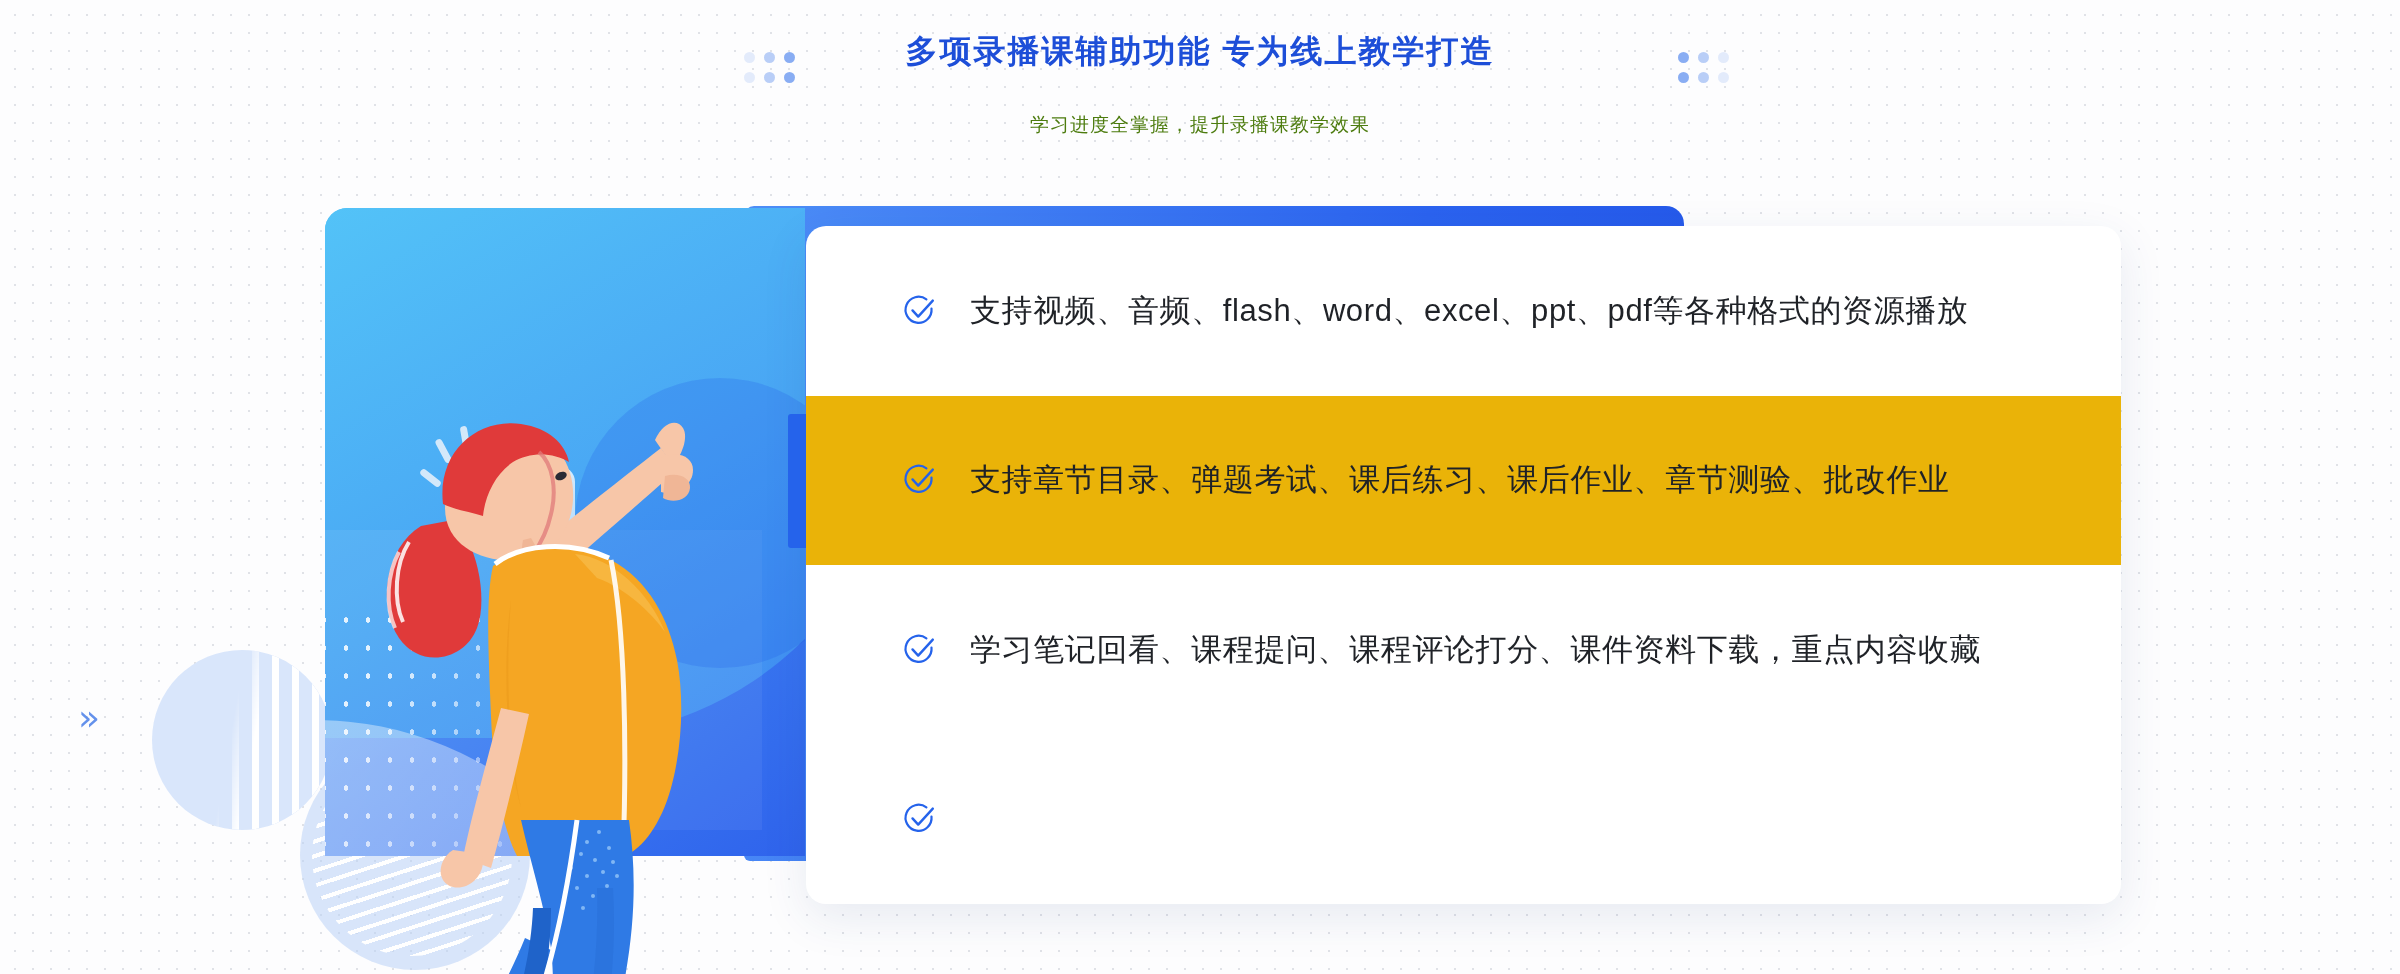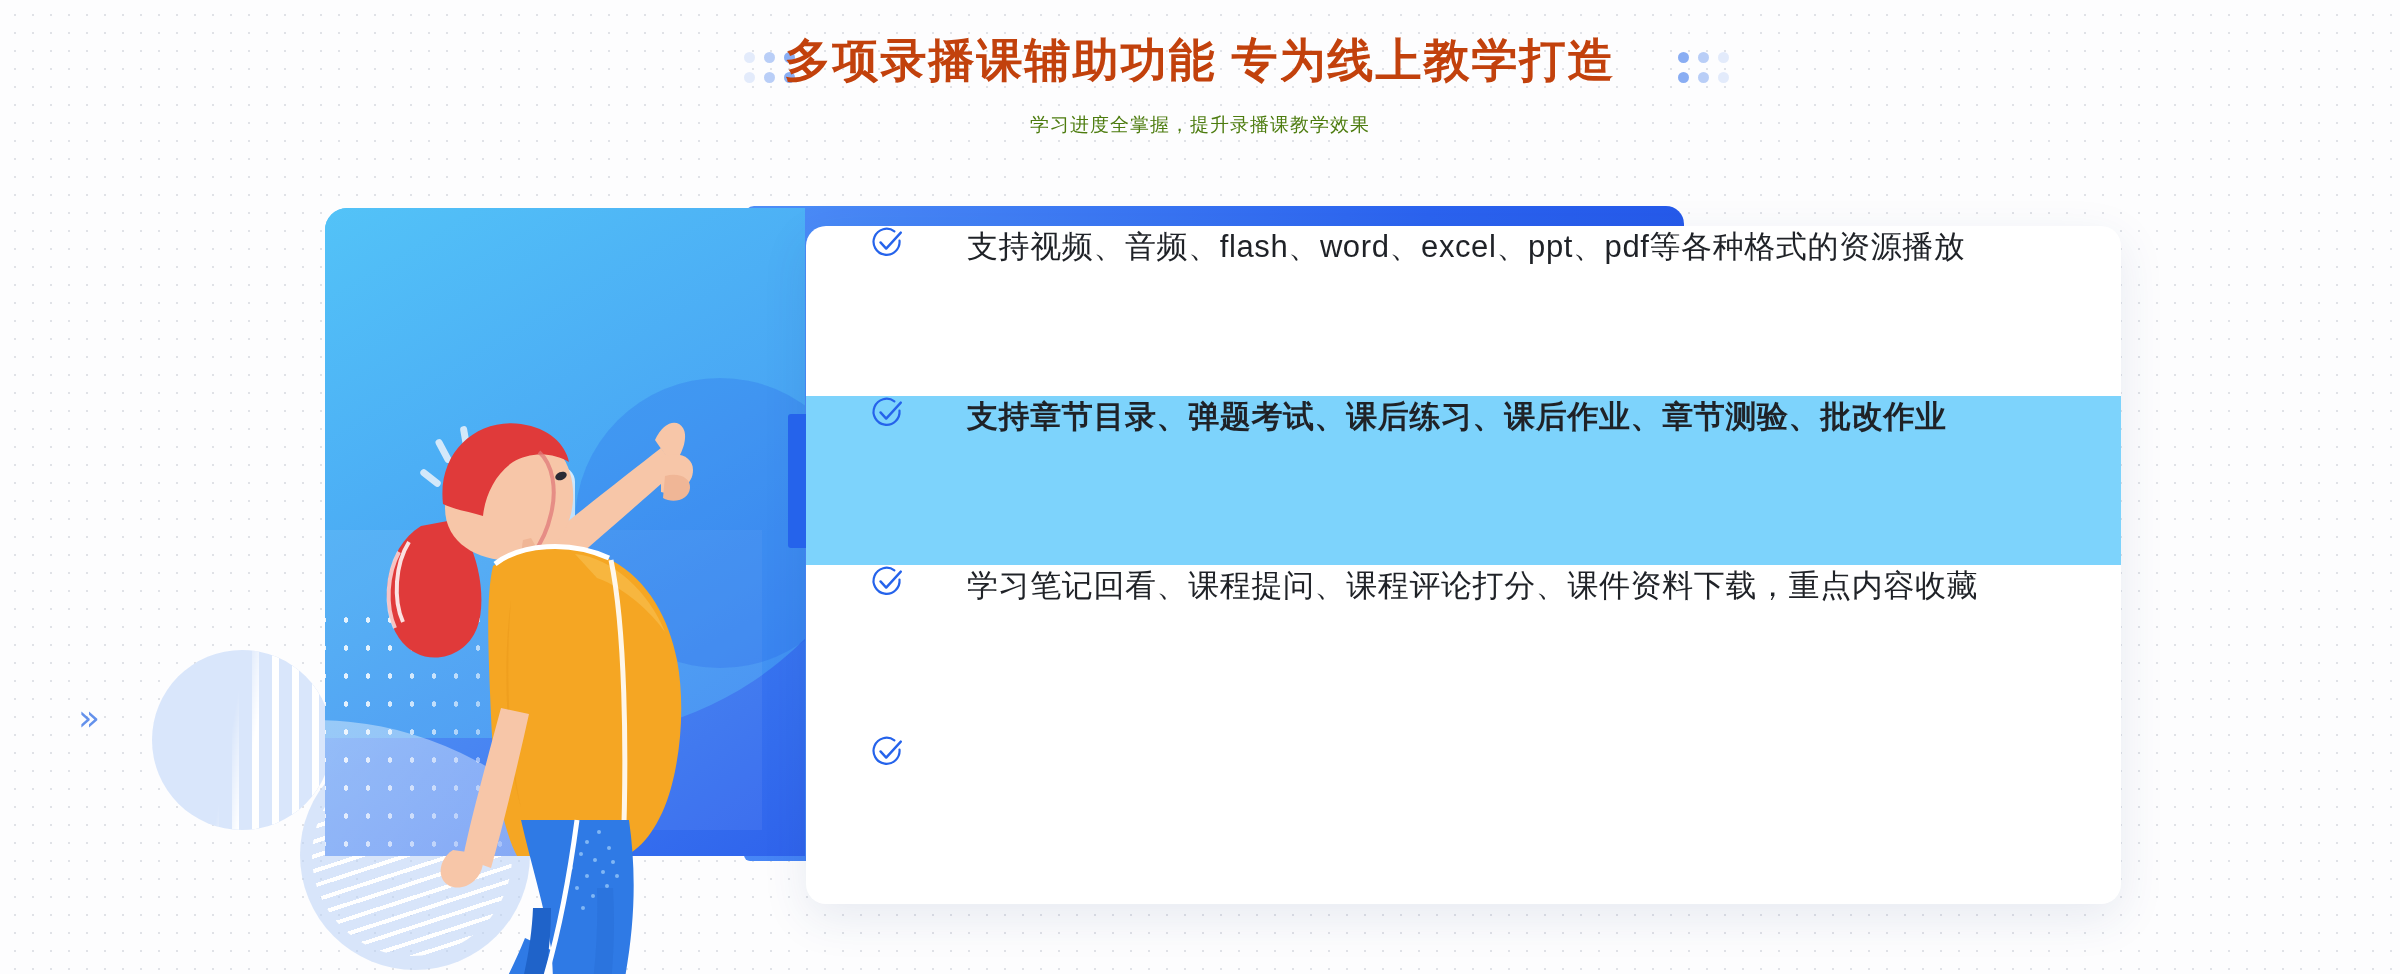--- a/index.html
+++ b/index.html
@@ -29,24 +29,24 @@
   }
 
   
   #header {
     position:absolute; top:0; left:0; width:2400px; height:165px;
     z-index:6;
   }
   #page-title {
     position:absolute; top:30px; left:0; width:2400px;
     text-align:center;
-    font-size:46px;
+    font-size:32px;
     font-weight:bold;
     letter-spacing:2px;
-    color:#c2410c;
+    color:#1d4ed8;
     white-space:nowrap;
   }
   #page-subtitle {
     position:absolute; top:112px; left:0; width:2400px;
     text-align:center;
     font-size:19px;
     letter-spacing:1px;
     color:#4d7c0f;
     white-space:nowrap;
   }
@@ -221,27 +221,26 @@
     background:#ffffff;
     border-radius:20px;
     box-shadow:0 14px 46px rgba(40,70,130,.10);
     z-index:8;
     overflow:visible;
   }
   .feature-row {
     position:relative;
     height:169.5px;
     display:flex;
-    align-items:flex-start;
-    padding-left:64px;
-    gap:29px;
+    align-items:center;
+    padding-left:96px;
   }
   .feature-row:first-child { border-radius:20px 20px 0 0; }
   .feature-row:last-child  { border-radius:0 0 20px 20px; }
-  .feature-row.highlight { background:#7dd3fc;font-weight:bold; }
+  .feature-row.highlight { background:#eab308; }
   .row-accent {
     position:absolute;
     left:-18px; top:18px;
     width:18px; height:134px;
     background:#2563eb;
     border-radius:3px 0 0 3px;
   }
   .check-icon { flex:0 0 auto; width:34px; height:34px; margin-right:34px; }
   .feature-text {
     font-size:31px;

